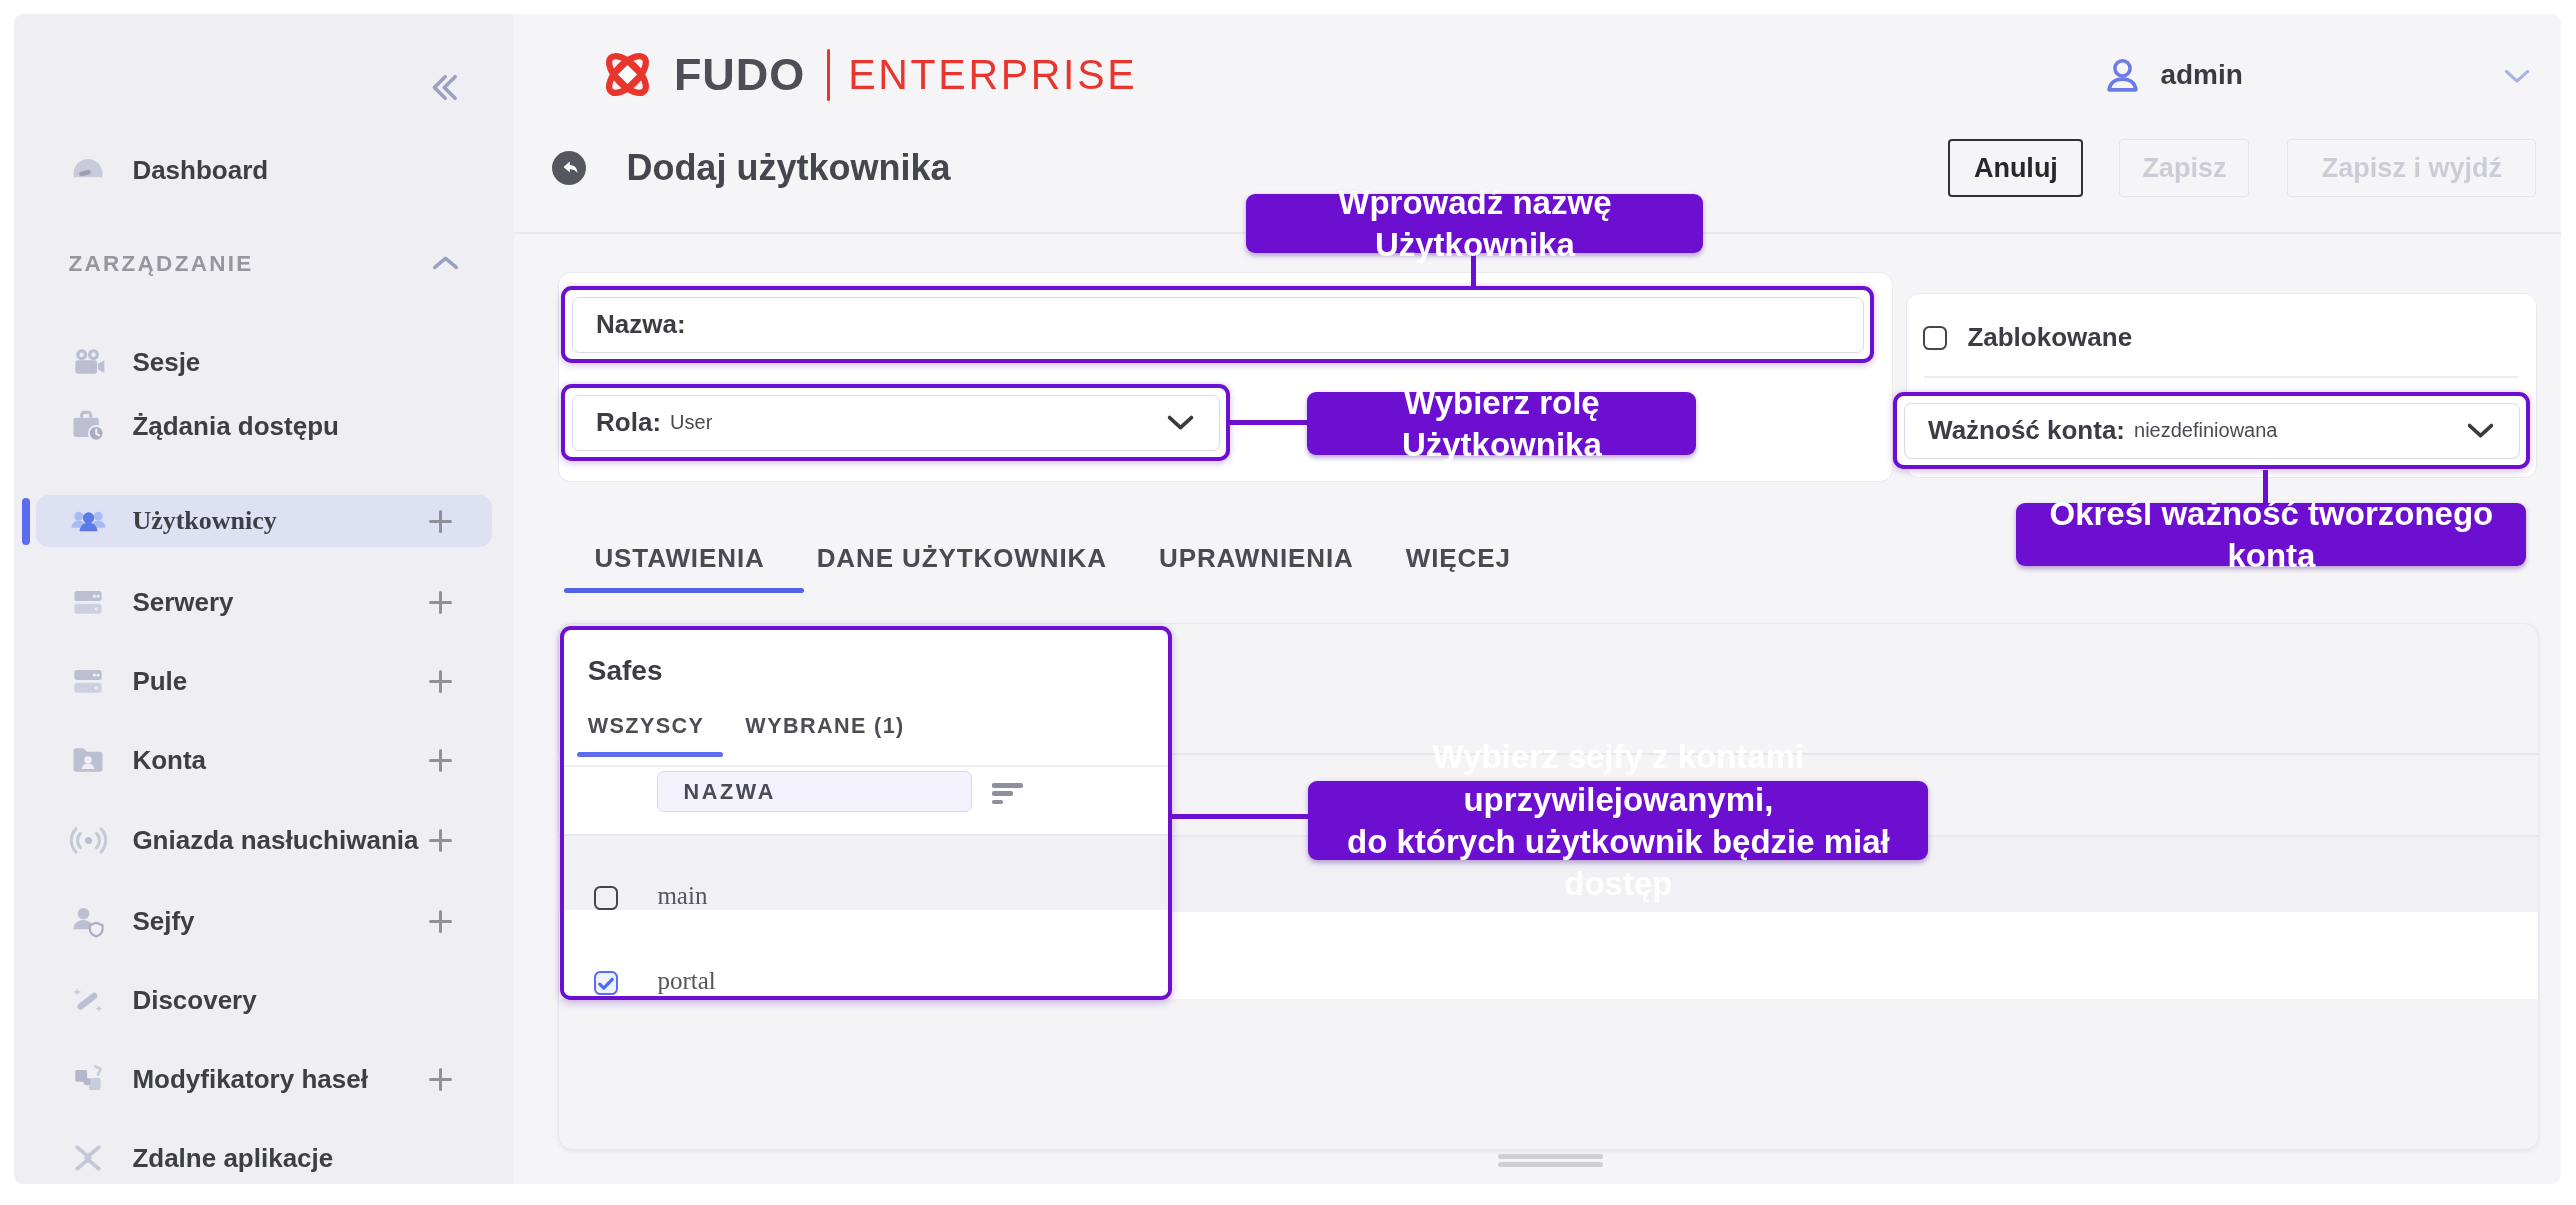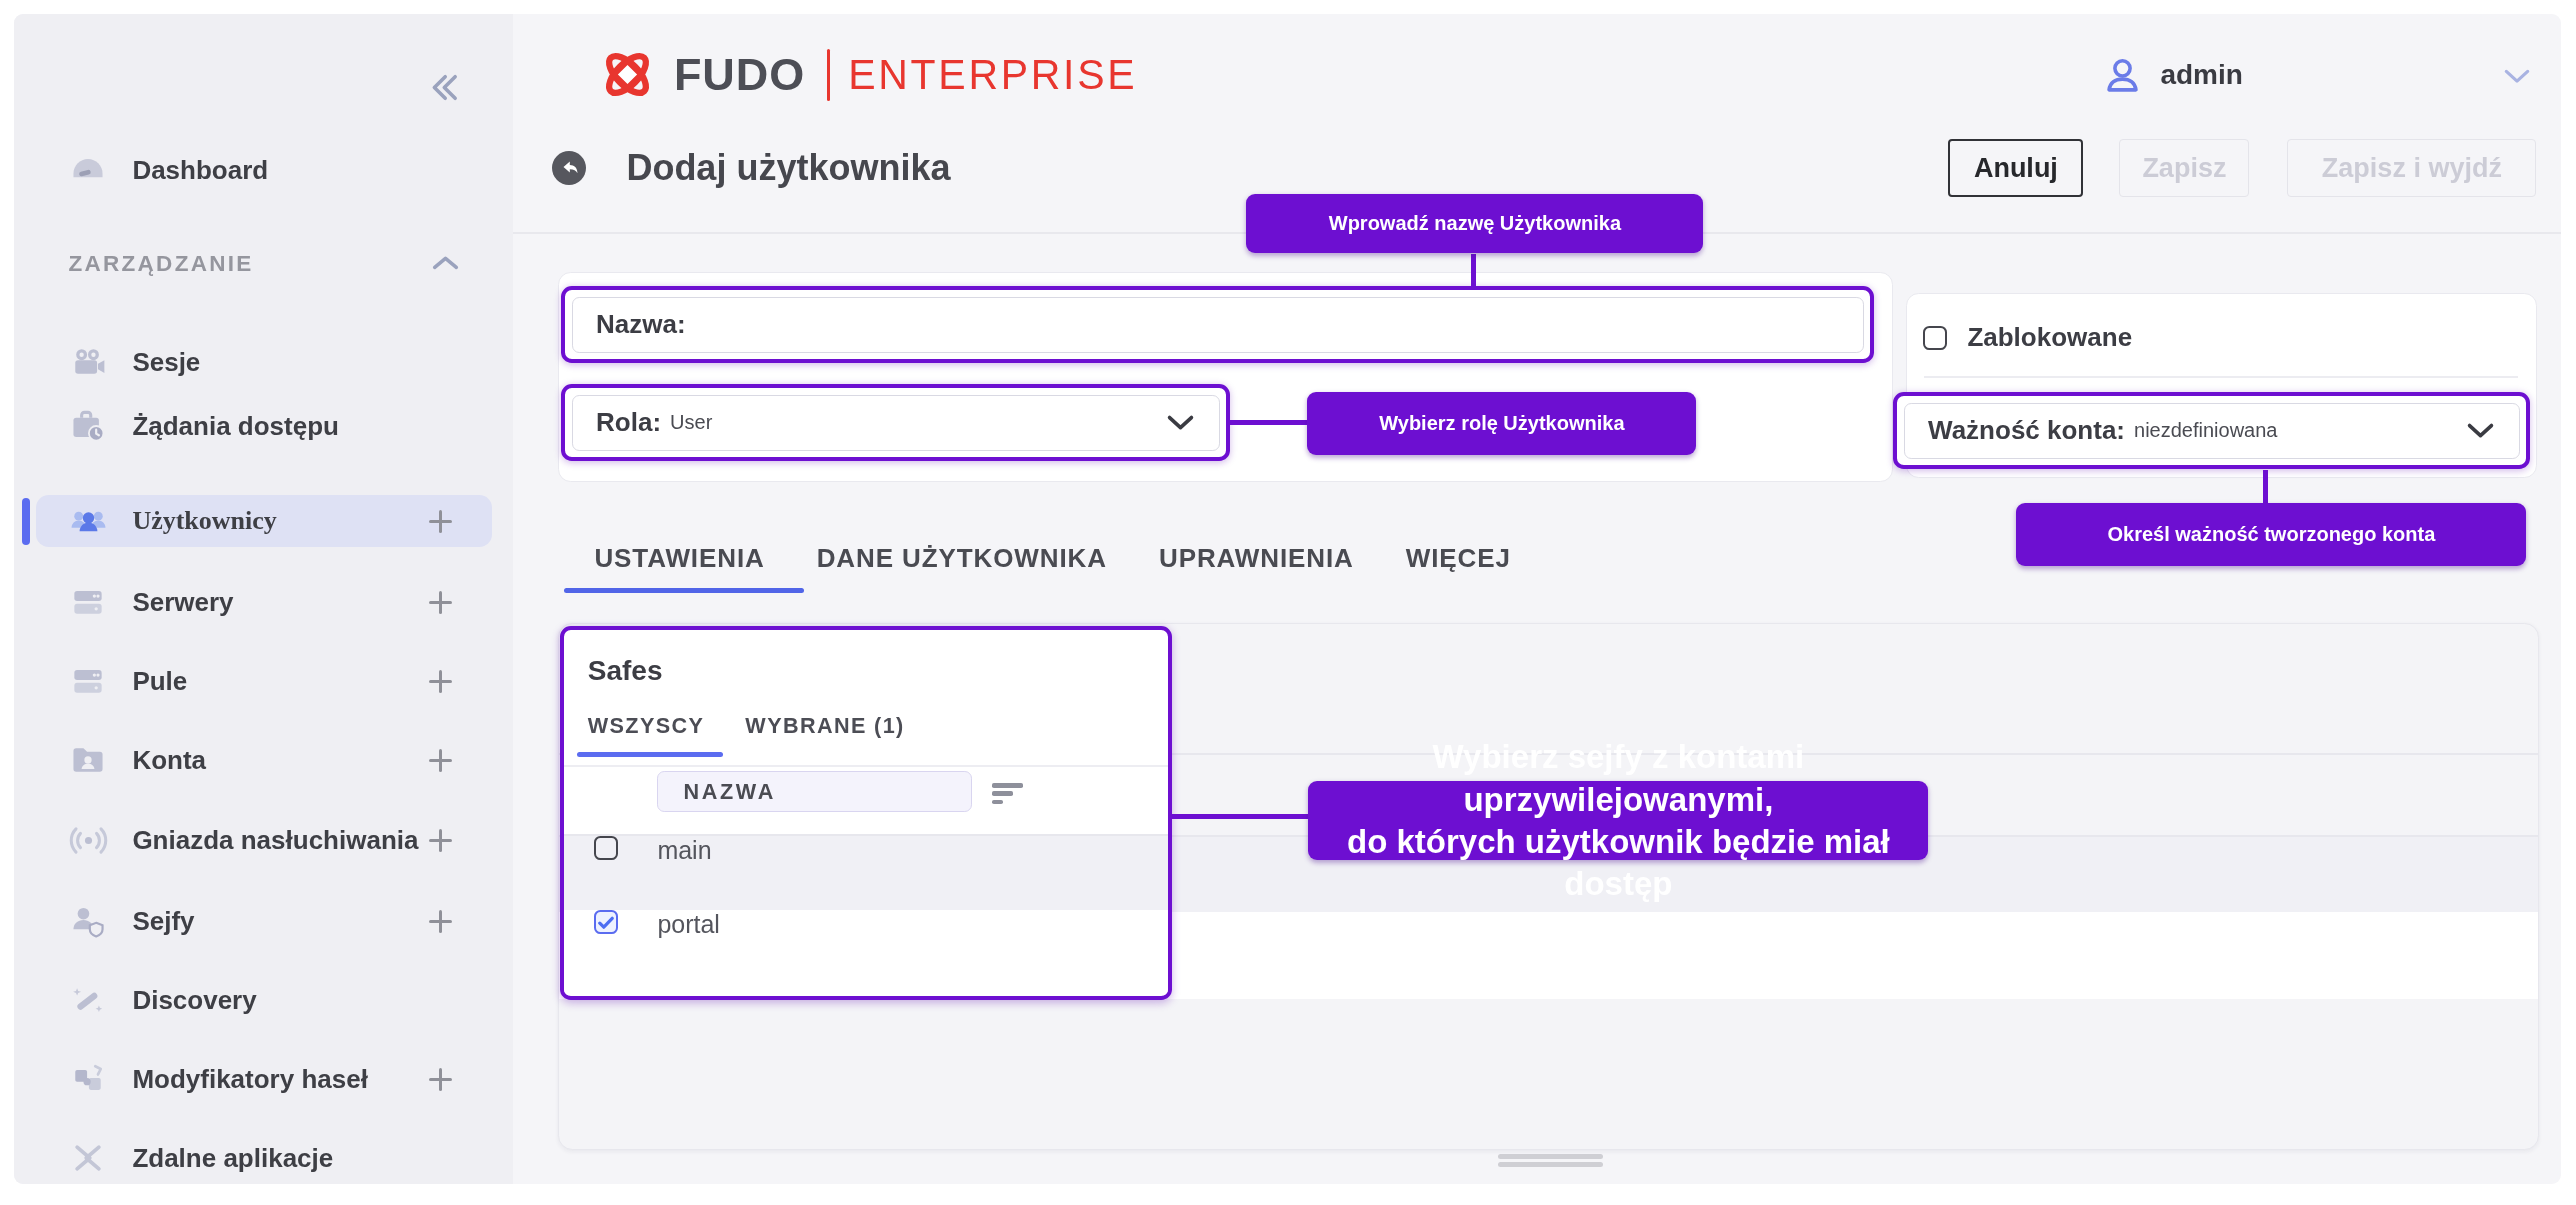--- a/index.html
+++ b/index.html
@@ -75,21 +75,21 @@
     display:flex;align-items:center;justify-content:center;cursor:pointer;flex:0 0 auto;
   }
   .checkbox.checked{border-color:#5b6cf0;background:#eef2ff;}
   .blocked-row{position:absolute;left:1909px;top:308px;width:576px;height:31px;display:flex;align-items:center;}
   .blocked-row .b-label{font-size:26px;font-weight:700;color:#3c3d44;margin-left:20px;}
   .right-card-divider{position:absolute;left:1910px;top:362px;width:594px;height:1.8px;background:#ececf1;}
   
   .tooltip{
     position:absolute;background:#6d0fd1;color:#ffffff;border-radius:9px;
     display:flex;flex-direction:column;align-items:center;justify-content:center;
-    font-size:20px;font-weight:600;text-align:center;line-height:1.28;
+    font-size:33px;font-weight:600;text-align:center;line-height:1.28;
     box-shadow:0 2.7px 5.4px rgba(70,8,140,.35);
   }
   #tt-name{left:1232px;top:180px;width:457px;height:59px;}
   #tt-role{left:1293px;top:378px;width:389px;height:63px;}
   #tt-validity{left:2002px;top:489px;width:510px;height:63px;}
   #tt-safes{left:1294px;top:767px;width:620px;height:79px;font-size:33px;}
   .conn{position:absolute;background:#6d0fd1;}
   #conn-name{left:1457px;top:240px;width:4.5px;height:34px;}
   #conn-role{left:1216px;top:406px;width:77px;height:4.5px;}
   #conn-validity{left:2249px;top:456px;width:4.5px;height:33px;}
@@ -125,21 +125,21 @@
     font-family:inherit;font-size:21.6px;font-weight:700;letter-spacing:2.7px;color:#4a4b52;
     padding:0 0 0 25px;outline:none;
   }
   .sp-filter-input::placeholder{color:#4a4b52;opacity:1;}
   .sort-icon{position:absolute;left:428px;top:153px;width:32px;height:20px;cursor:pointer;}
   .sort-icon i{display:block;background:#8e909b;height:4.5px;border-radius:1.8px;margin-bottom:3.6px;}
   .sort-icon i:nth-child(1){width:31px;}
   .sort-icon i:nth-child(2){width:21px;}
   .sort-icon i:nth-child(3){width:10.8px;}
   .sp-div2{position:absolute;left:0;top:204px;width:100%;height:1.8px;background:#e7e7ed;}
-  .sp-row{position:absolute;left:0;width:100%;height:76px;display:flex;align-items:flex-start;}
+  .sp-row{position:absolute;left:0;width:100%;height:76px;display:flex;align-items:flex-end;font-family:Liberation Serif, serif;}
   .sp-row .r-label{font-size:25px;font-weight:500;color:#54555d;margin-left:39px;}
   .sp-row .checkbox{margin-left:30px;}
   #row-main{top:206px;height:74px;background:#f0f0f5;}
   #row-portal{top:280px;height:85px;background:#ffffff;}
   
   .drag-handle{position:absolute;left:1484px;top:1140px;width:105px;height:12.6px;cursor:ns-resize;}
   .drag-handle i{display:block;height:4.5px;border-radius:2.7px;background:#cfcfd4;margin-bottom:3.6px;}
   svg{display:block;}
 </style>
 </head>

